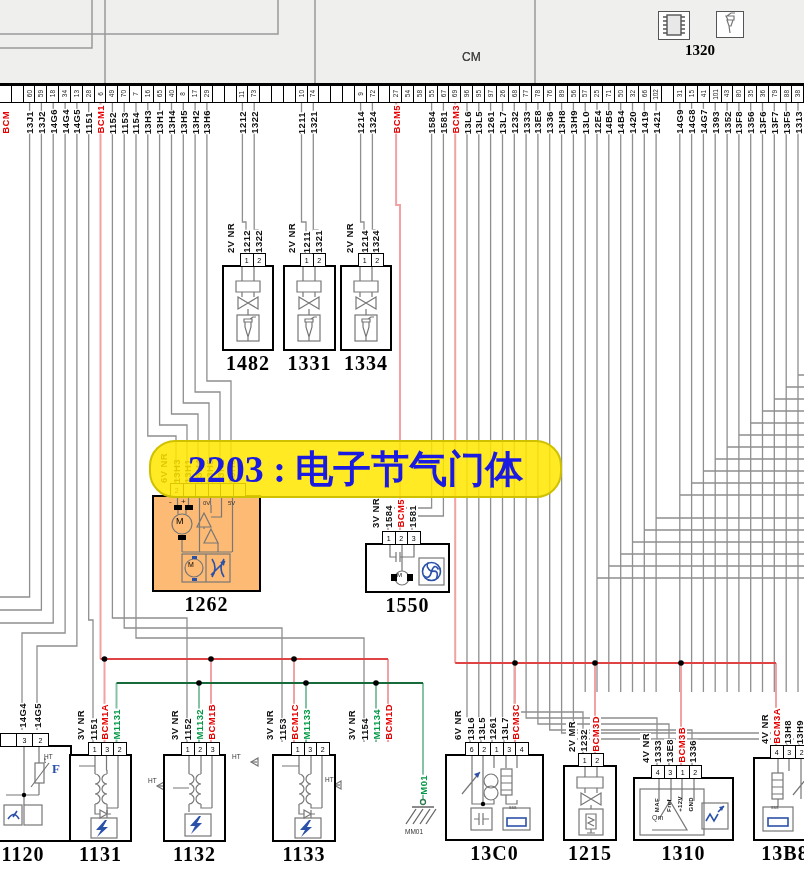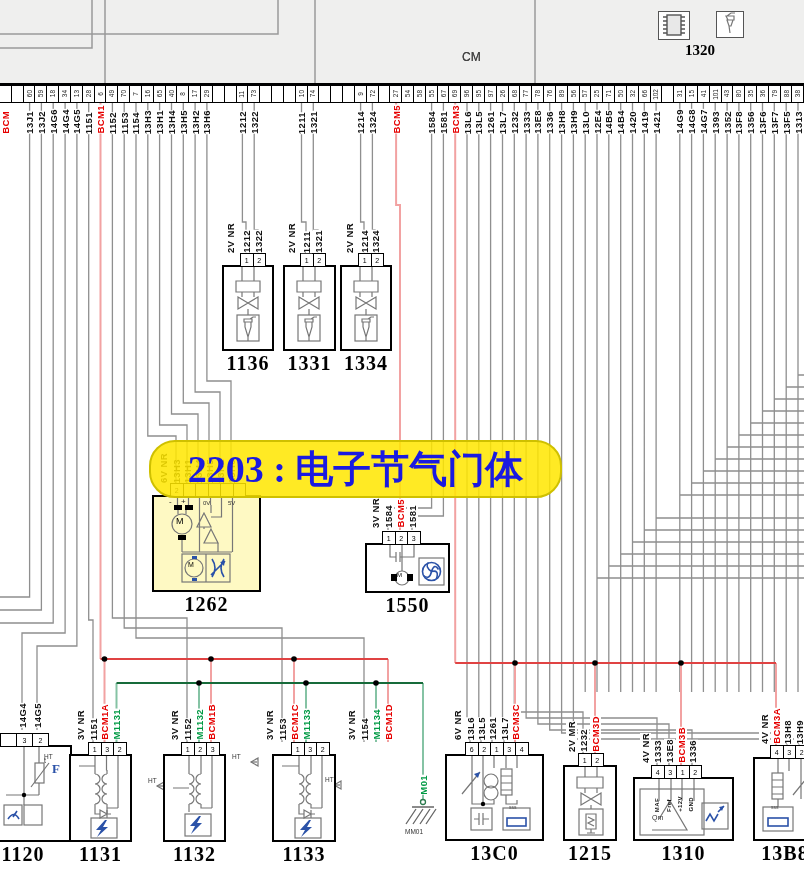--- a/index.html
+++ b/index.html
@@ -11,21 +11,21 @@
   .wl{position:absolute;writing-mode:vertical-rl;transform:rotate(180deg);
       font:bold 9.5px "Liberation Sans",sans-serif;color:#111;letter-spacing:.4px;line-height:11px;width:11px;text-align:left;}
   .wl.bg{background:#fff;}
   .wl.red{color:#e60000;} .wl.green{color:#009a44;}
   .hl{position:absolute;font-family:"Liberation Sans",sans-serif;color:#333;white-space:nowrap;z-index:5;}
   #strip{position:absolute;left:0;top:83px;width:804px;height:18px;display:flex;z-index:2;
          border-top:2px solid #000;}
   .cell{flex:1;border:1px solid #000;margin-left:-1px;background:#fff;display:flex;align-items:center;justify-content:center;overflow:hidden;}
   .cell .pin{writing-mode:vertical-rl;transform:rotate(180deg);font-size:6.5px;color:#222;line-height:7px;}
   .comp{position:absolute;border:2px solid #000;background:#fff;z-index:3;}
-  .comp.lav{background:#fef9c3;}
+  .comp.lav{background:#fdba74;}
   .clabel{position:absolute;top:100%;margin-top:3px;width:100%;text-align:center;
           font:bold 20px "Liberation Serif",serif;color:#000;letter-spacing:1px;}
   .pins{position:absolute;display:flex;top:-14px;}
   .pcell{width:11.5px;height:12px;border:1px solid #000;margin-right:-1px;background:#fff;
          font:7px "Liberation Sans",sans-serif;display:flex;align-items:center;justify-content:center;}
   .pcell.w15{width:15px;}
   .ibox{position:absolute;border:1.5px solid #555;background:#fff;z-index:3;}
   #callout{position:absolute;left:149px;top:440px;width:409px;height:54px;border-radius:26px;
            background:rgba(255,231,0,.86);border:2px solid #cfc000;z-index:6;
            display:flex;align-items:center;justify-content:center;}
@@ -327,21 +327,21 @@
   <div class="comp" style="left:222px;top:265px;width:48px;height:82px;">
     <div class="pins" style="left:16px;">
         <div class="pcell">1</div>
         <div class="pcell">2</div>
       </div>
     <svg width="48" height="82">
         <path class="sym" d="M18 0 V14 M30 0 V14 M12 14 h24 v11 h-24 z M18 25 V30 M30 25 V30 M14 30 L24 36 L14 42 Z M34 30 L24 36 L34 42 Z M24 42 V48"></path>
       <rect x="13" y="48" width="22" height="26" class="sym"></rect>
       <path class="sym" d="M20 52 h8 v3 h-8 z M21 55 v5 l3 10 l3 -10 v-5 M24 70 v4 M26 52 l3 -2 h3"></path>
       </svg>
-    <div class="clabel">1136</div>
+    <div class="clabel">1482</div>
   </div>
   <div class="comp" style="left:283px;top:265px;width:49px;height:82px;">
     <div class="pins" style="left:15px;">
         <div class="pcell">1</div>
         <div class="pcell">2</div>
       </div>
     <svg width="49" height="82">
         <path class="sym" d="M18 0 V14 M30 0 V14 M12 14 h24 v11 h-24 z M18 25 V30 M30 25 V30 M14 30 L24 36 L14 42 Z M34 30 L24 36 L34 42 Z M24 42 V48"></path>
       <rect x="13" y="48" width="22" height="26" class="sym"></rect>
       <path class="sym" d="M20 52 h8 v3 h-8 z M21 55 v5 l3 10 l3 -10 v-5 M24 70 v4 M26 52 l3 -2 h3"></path>

